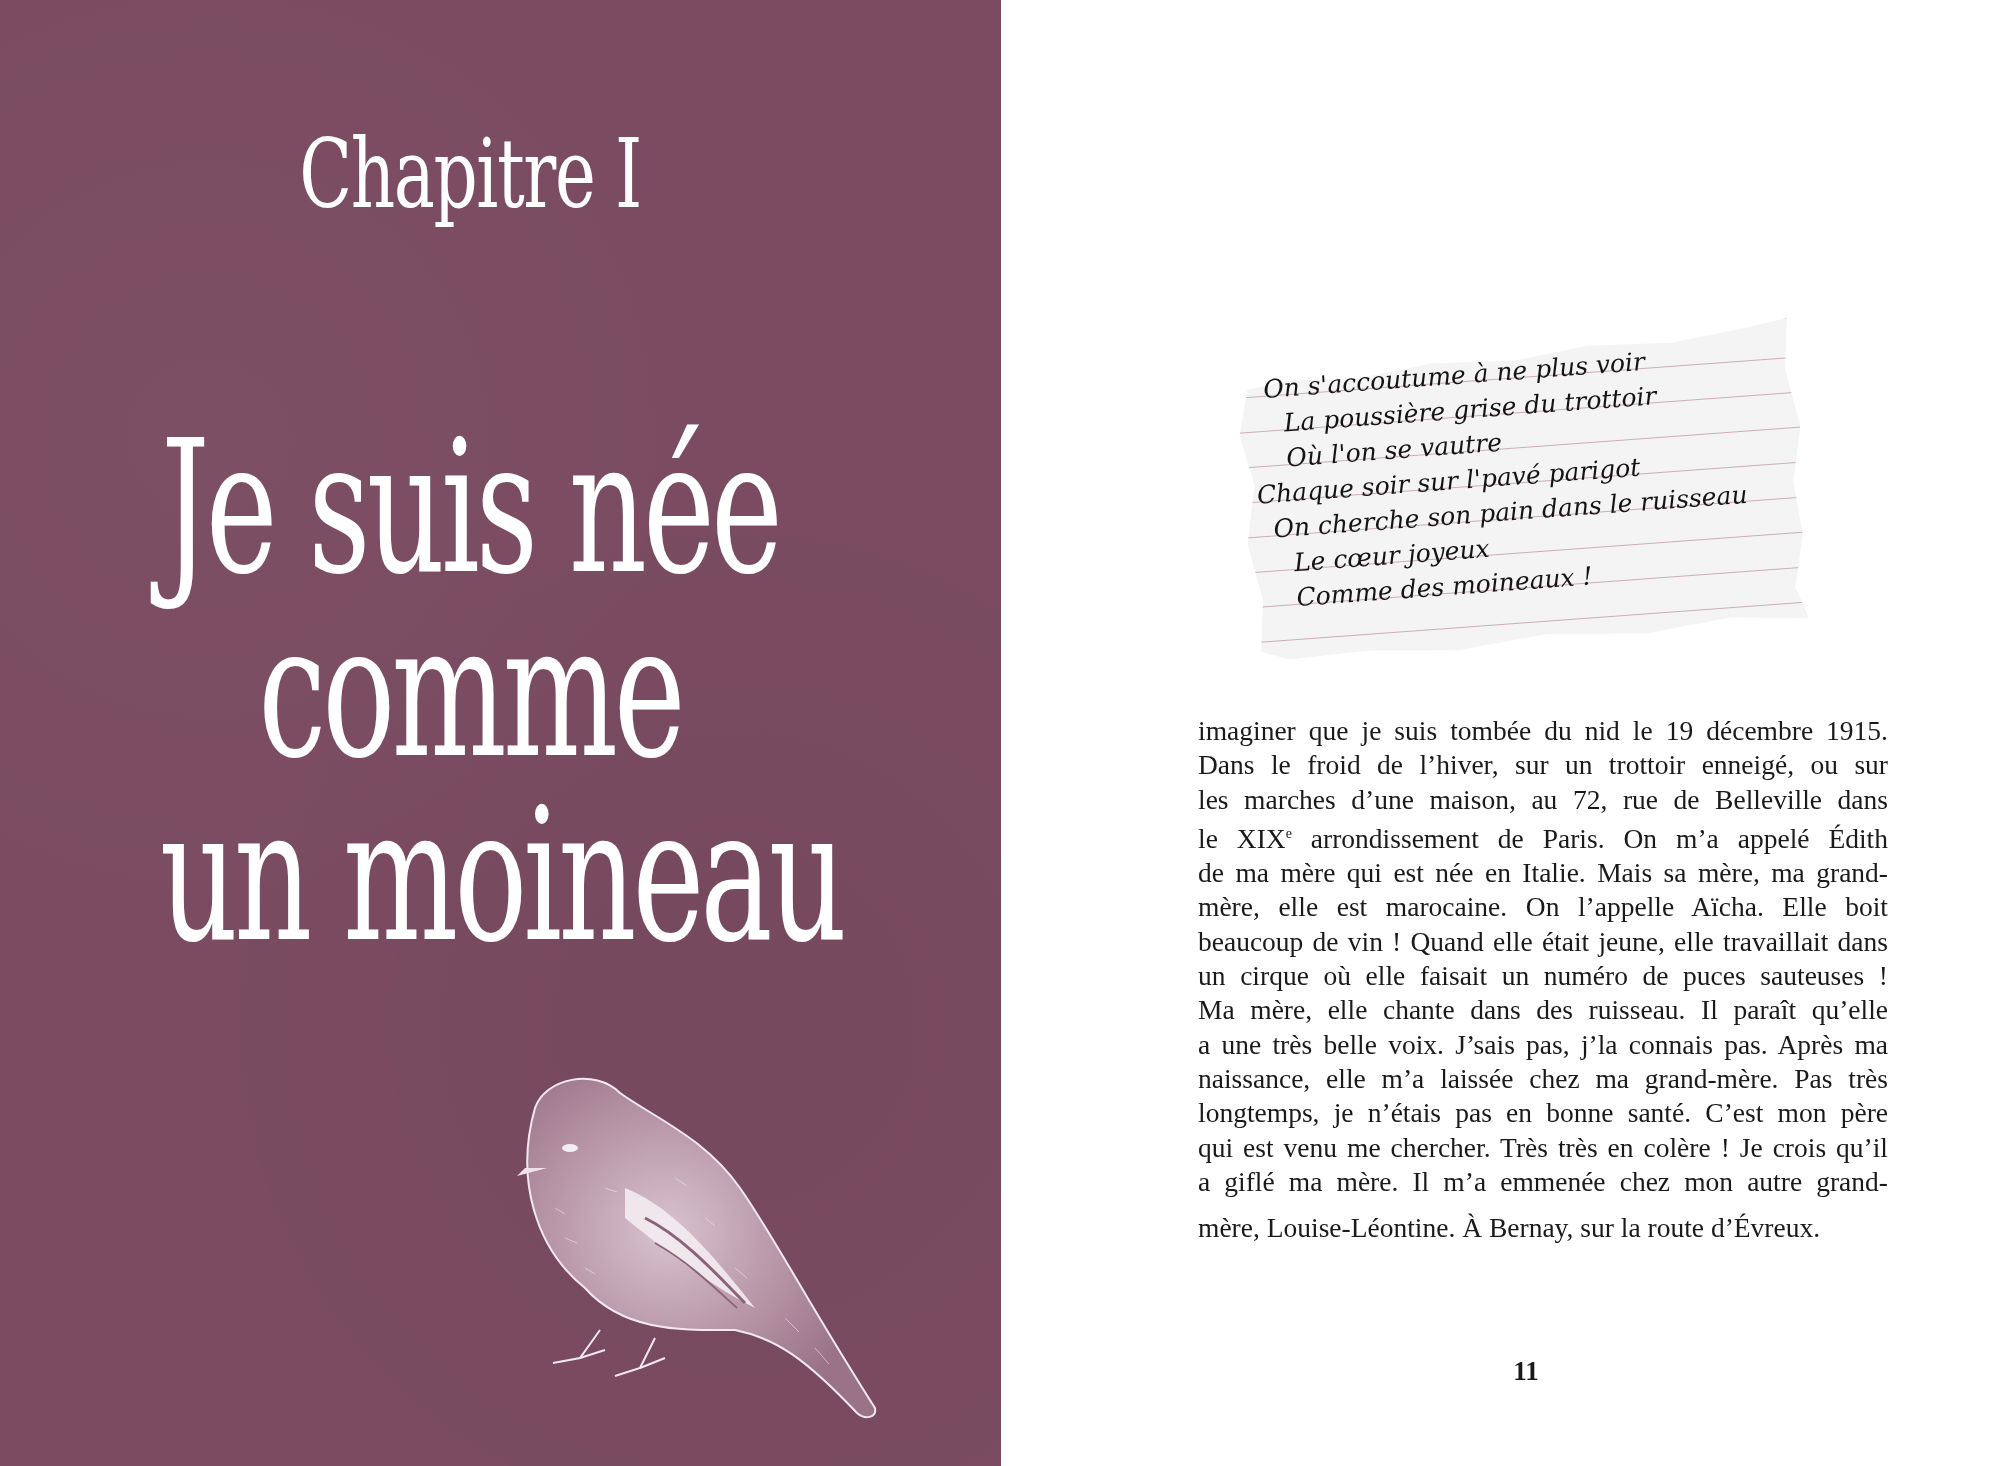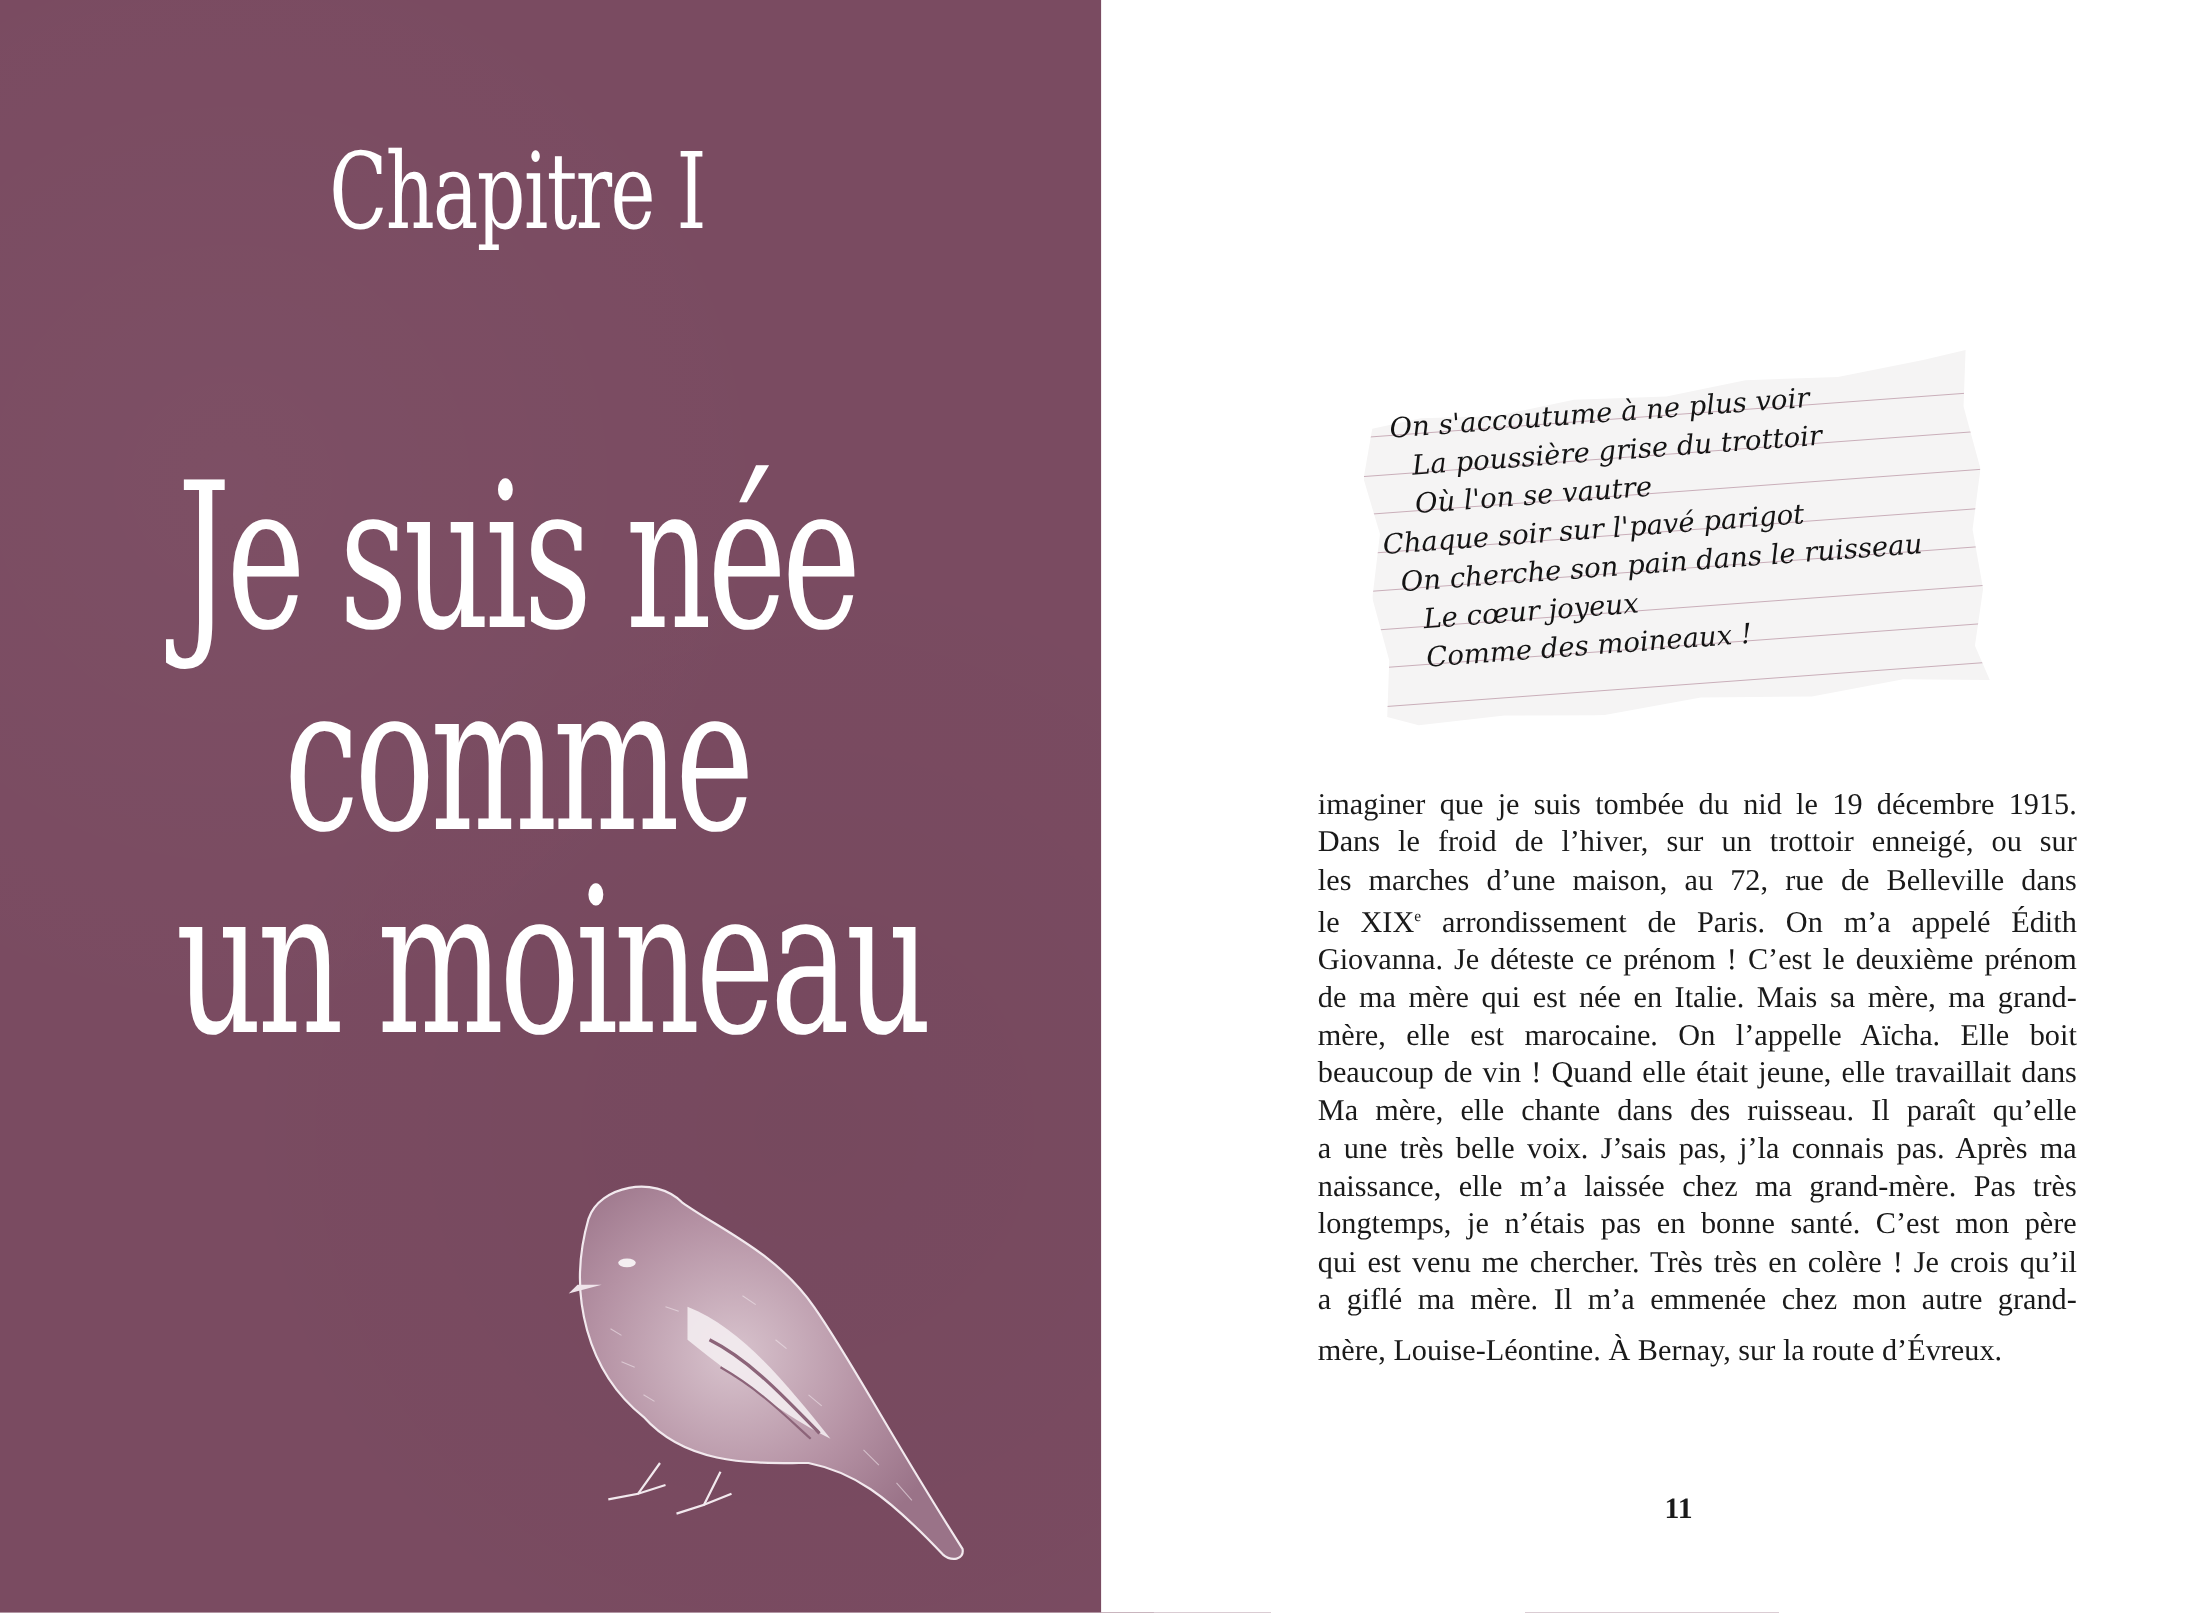--- a/index.html
+++ b/index.html
@@ -114,24 +114,24 @@
   <div>On cherche son pain dans le ruisseau</div>
   <div class="indent">Le cœur joyeux</div>
   <div class="indent">Comme des moineaux !</div>
 </div>
 
 <div class="body-text">
   <span class="line">imaginer que je suis tombée du nid le 19 décembre 1915.</span>
   <span class="line">Dans le froid de l’hiver, sur un trottoir enneigé, ou sur</span>
   <span class="line">les marches d’une maison, au 72, rue de Belleville dans</span>
   <span class="line"><span>le XIX</span><sup class="ord">e</sup><span> arrondissement de Paris. On m’a appelé Édith</span></span>
-  <span class="line">Giovanna. Je déteste ce prénom ! C’est le deuxième prénom</span>
   <span class="line">de ma mère qui est née en Italie. Mais sa mère, ma grand-</span>
   <span class="line">mère, elle est marocaine. On l’appelle Aïcha. Elle boit</span>
   <span class="line">beaucoup de vin ! Quand elle était jeune, elle travaillait dans</span>
+  <span class="line">un cirque où elle faisait un numéro de puces sauteuses !</span>
   <span class="line">Ma mère, elle chante dans des ruisseau. Il paraît qu’elle</span>
   <span class="line">a une très belle voix. J’sais pas, j’la connais pas. Après ma</span>
   <span class="line">naissance, elle m’a laissée chez ma grand-mère. Pas très</span>
   <span class="line">longtemps, je n’étais pas en bonne santé. C’est mon père</span>
   <span class="line">qui est venu me chercher. Très très en colère ! Je crois qu’il</span>
   <span class="line">a giflé ma mère. Il m’a emmenée chez mon autre grand-</span>
   <span class="line last">mère, Louise-Léontine. À Bernay, sur la route d’Évreux.</span>
 </div>
 
 <div class="page-number">11</div>

